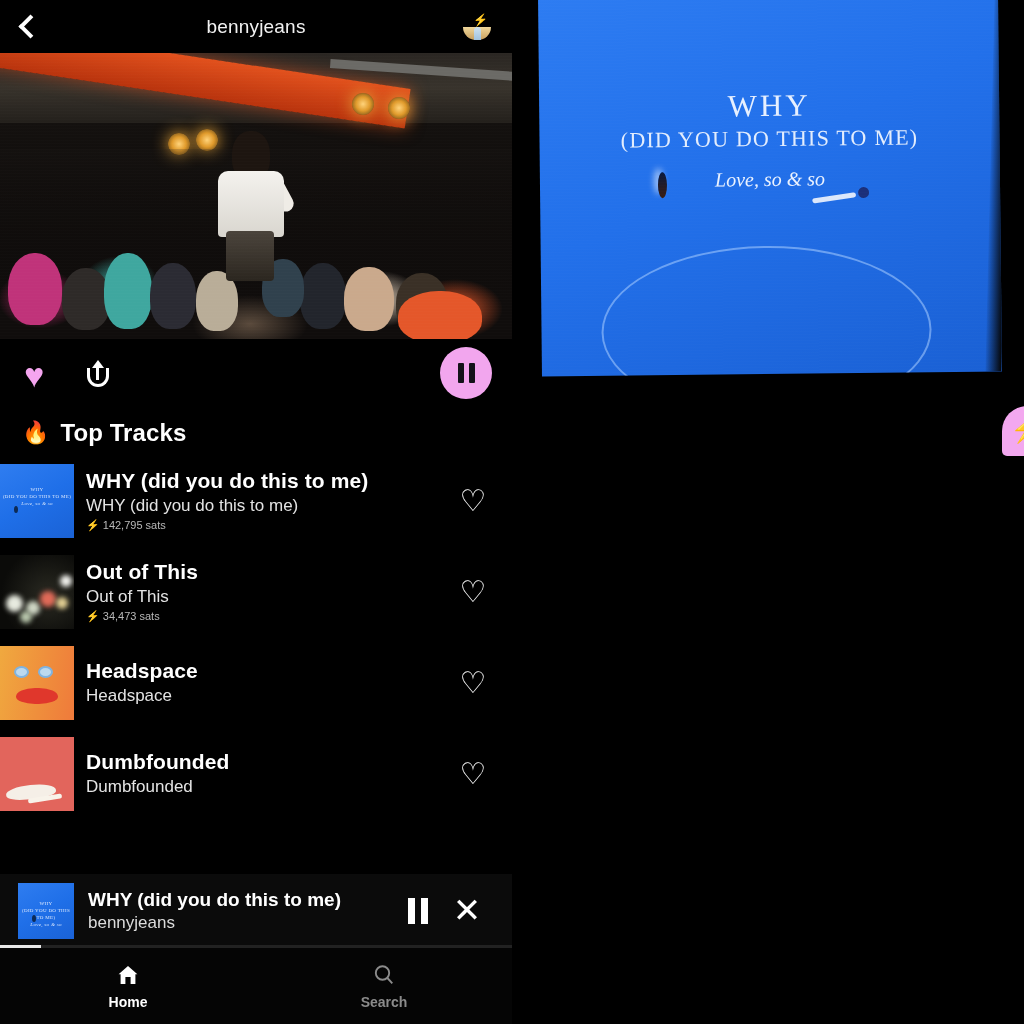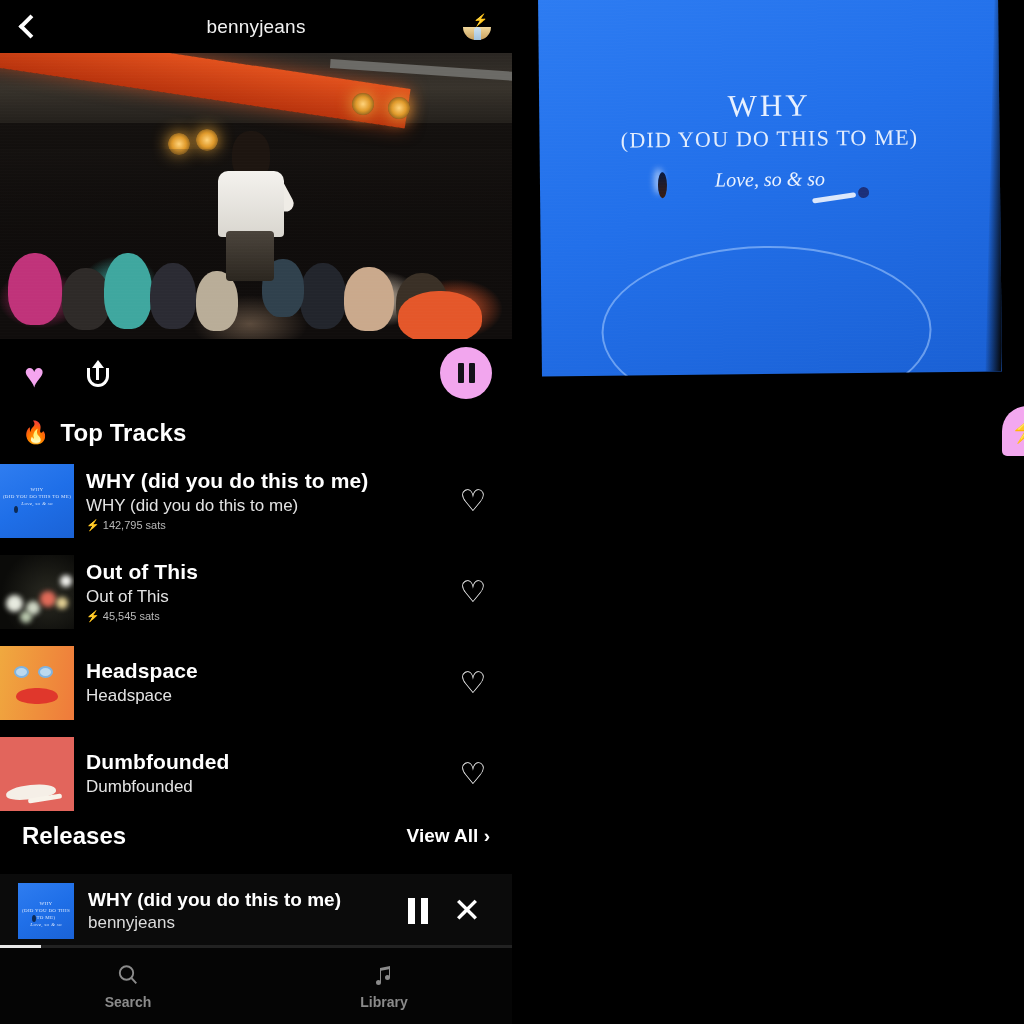--- a/index.html
+++ b/index.html
@@ -261,21 +261,21 @@
         <div class="b" style="left:6px;  top:40px; width:17px;height:17px;background:#e7eadf;"></div>
         <div class="b" style="left:26px; top:46px; width:14px;height:14px;background:#cfd6c4;"></div>
         <div class="b" style="left:40px; top:36px; width:16px;height:16px;background:#e06a58;"></div>
         <div class="b" style="left:56px; top:42px; width:12px;height:12px;background:#e3cf93;"></div>
         <div class="b" style="left:60px; top:20px; width:12px;height:12px;background:#f2f2ee;"></div>
         <div class="b" style="left:20px; top:56px; width:12px;height:12px;background:#b9c7ad;"></div>
       </div>
       <div class="tinfo">
         <div class="t1">Out of This</div>
         <div class="t2">Out of This</div>
-        <div class="t3"><span class="z">⚡</span> <span>45,545 sats</span></div>
+        <div class="t3"><span class="z">⚡</span> <span>34,473 sats</span></div>
       </div>
       <div class="heart-out">♡</div>
     </div>
 
     <div class="track">
       <div class="thumb art-head">
         <div class="eye" style="left:14px;"></div>
         <div class="eye" style="left:38px;"></div>
         <div class="lips"></div>
       </div>
@@ -291,24 +291,20 @@
         <div class="teeth"></div>
           <div class="cig"></div>
       </div>
       <div class="tinfo">
         <div class="t1">Dumbfounded</div>
         <div class="t2">Dumbfounded</div>
       </div>
       <div class="heart-out">♡</div>
     </div>
 
-    <div class="releases-head">
-      <h2>Releases</h2>
-      <div class="viewall">View All ›</div>
-    </div>
 
     <div class="miniplayer">
       <div class="mp-art art-why">
         <div class="aw-t">WHY<br>(DID YOU DO THIS TO ME)<br><i>Love, so &amp; so</i></div>
         <div class="dot"></div>
       </div>
       <div class="mp-txt">
         <div class="mp-t1">WHY (did you do this to me)</div>
         <div class="mp-t2">bennyjeans</div>
       </div>
@@ -316,32 +312,33 @@
           <i></i>
           <i></i>
         </div>
       <div class="mp-close">✕</div>
       <div class="mp-progress">
           <div class="fill"></div>
         </div>
     </div>
 
     <div class="tabbar">
+      <div class="tab active">
+        <svg width="26" height="24" viewBox="0 0 24 24">
+          <path d="M12 3 L2.6 11.2 L4.6 11.2 L4.6 21 L19.4 21 L19.4 11.2 L21.4 11.2 Z" fill="#ffffff"></path>
+          <rect x="9.4" y="14" width="5.2" height="7" fill="#050505"></rect>
+        </svg>
+        <span class="lbl">Home</span>
+      </div>
       <div class="tab">
         <svg width="26" height="24" viewBox="0 0 24 24">
           <circle cx="10.5" cy="10" r="6.7" fill="none" stroke="#8b8b8b" stroke-width="1.9"></circle>
           <line x1="15.4" y1="15" x2="20.3" y2="20.3" stroke="#8b8b8b" stroke-width="1.9"></line>
         </svg>
         <span class="lbl">Search</span>
-      </div>
-      <div class="tab">
-        <svg width="26" height="24" viewBox="0 0 24 24">
-          <path d="M9 19.5a2.5 2.5 0 1 1-2.5-2.5c.6 0 1.1.2 1.5.5V5l10-2v11.5a2.5 2.5 0 1 1-2.5-2.5c.6 0 1.1.2 1.5.5V6.2L9 7.8Z" fill="#8b8b8b"></path>
-        </svg>
-        <span class="lbl">Library</span>
       </div>
     </div>
   </div>
 
   <div class="right">
 
     <div class="cover">
       <div class="arc"></div>
       <div class="c-why">WHY</div>
       <div class="c-sub">(DID YOU DO THIS TO ME)</div>

